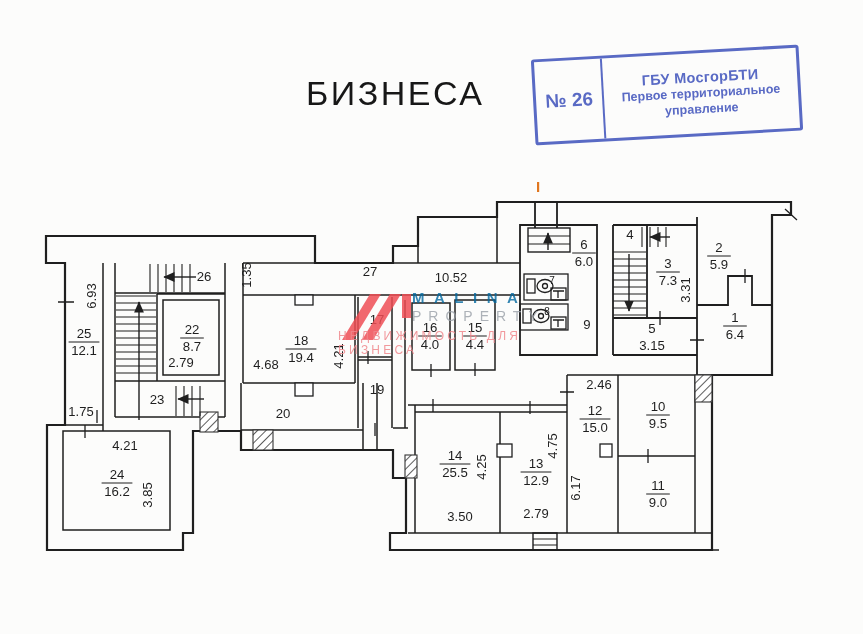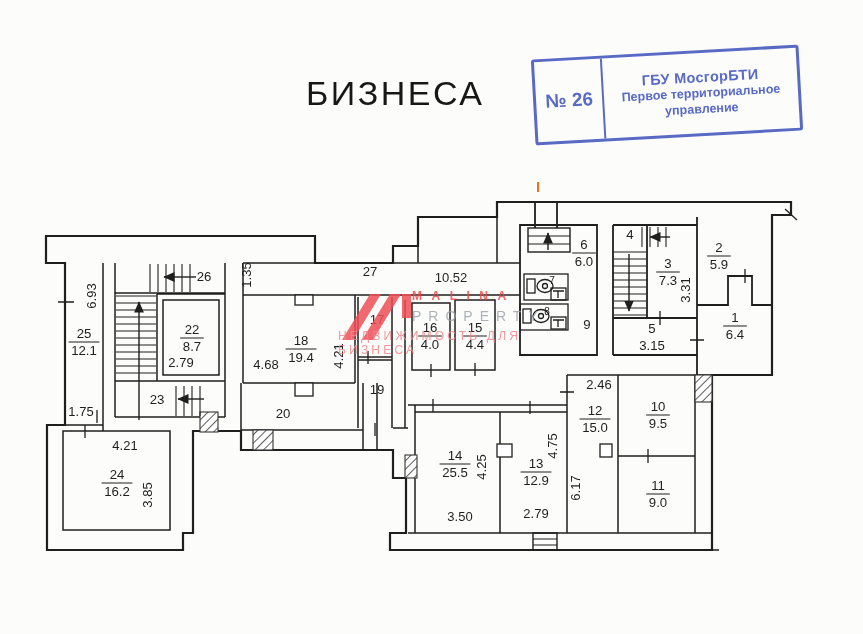--- a/index.html
+++ b/index.html
@@ -14,22 +14,22 @@
          transform:rotate(-3.2deg);display:flex;opacity:.92;background:rgba(255,255,255,0);}
   .stamp-left{width:66px;display:flex;align-items:center;justify-content:center;
               border-right:2.5px solid var(--stamp);font-size:19px;font-weight:700;}
   .stamp-right{flex:1;display:flex;flex-direction:column;align-items:center;justify-content:center;
                line-height:1.25;padding:2px 4px;text-align:center;}
   .stamp-org{font-size:14.5px;font-weight:700;letter-spacing:.3px;}
   .stamp-dept{font-size:12.5px;font-weight:600;}
   
   .wm{position:absolute;left:336px;top:286px;width:210px;height:60px;pointer-events:none;}
   .wm-logo{position:absolute;left:0;top:2px;}
-  .wm-top{position:absolute;left:76px;top:3px;font-size:12px;font-weight:700;
-          letter-spacing:9.5px;color:#ef4444;opacity:.8;}
+  .wm-top{position:absolute;left:76px;top:3px;font-size:15px;font-weight:700;
+          letter-spacing:9.5px;color:#0369a1;opacity:.8;}
   .wm-bot{position:absolute;left:76px;top:22px;font-size:14px;font-weight:400;
           letter-spacing:7px;color:#9aa0a8;opacity:.8;}
   .wm-tag{position:absolute;left:2px;top:43px;font-size:12px;font-weight:400;
           letter-spacing:3.2px;color:#f0888d;opacity:.85;}
   .entrance{position:absolute;left:536px;top:178px;font-size:15px;font-weight:700;}
   svg text{font-family:"Liberation Sans",sans-serif;}
 </style>
 </head>
 <body>
 

